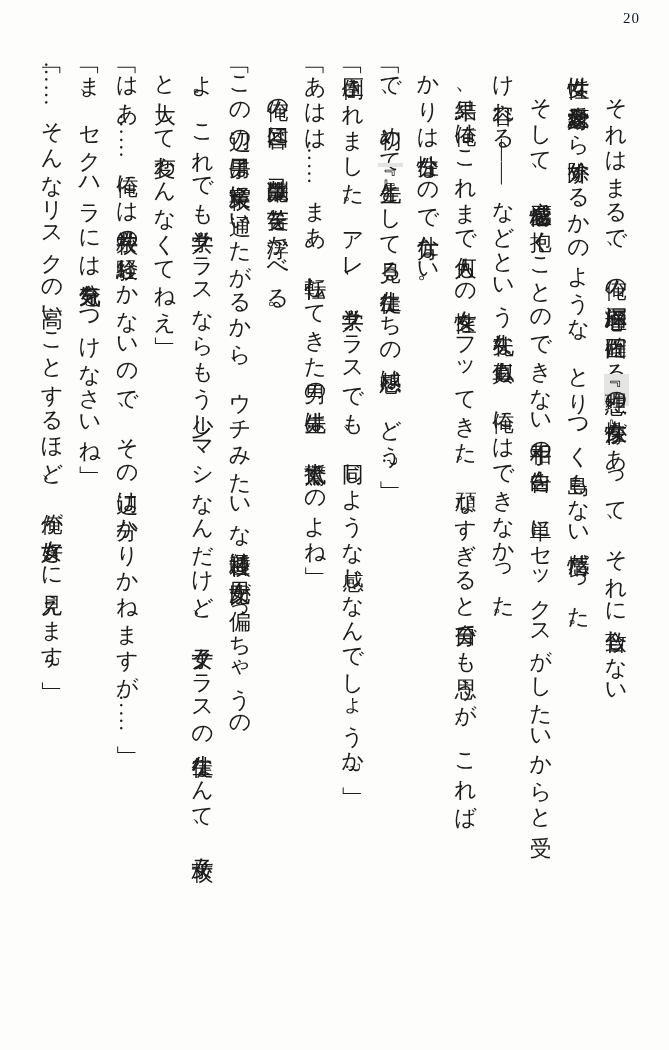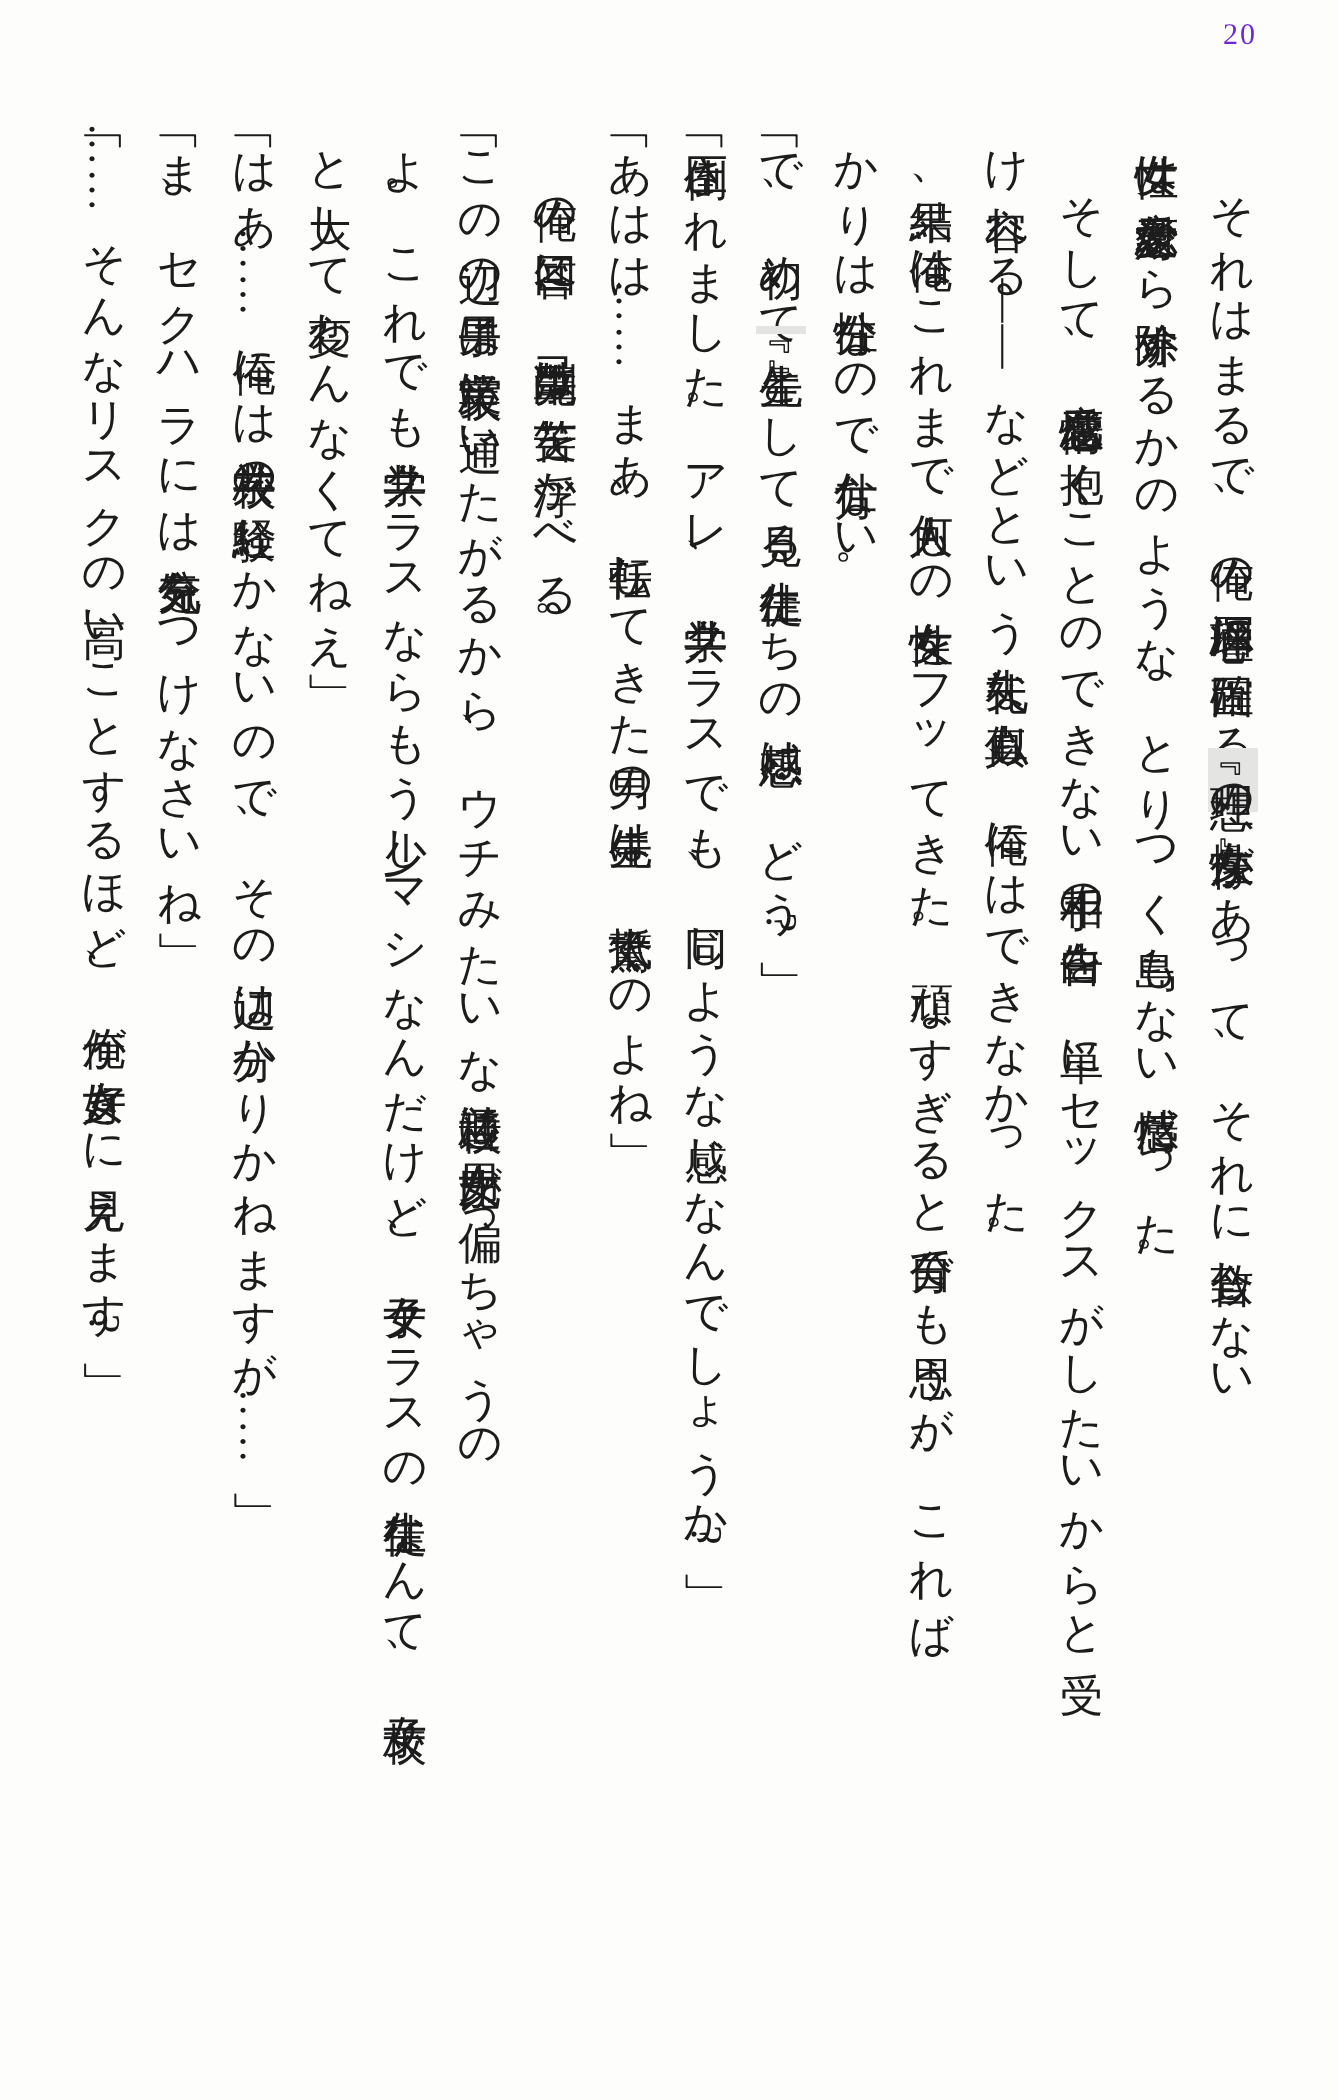--- a/index.html
+++ b/index.html
@@ -14,24 +14,24 @@
     background: #fdfdfc;
     overflow: hidden;
     font-family: "Liberation Serif", "DejaVu Serif", serif;
     color: #1c1c1c;
   }
   .page-number {
     position: absolute;
     top: 10px;
     left: 600px;
     width: 40px;
-    text-align: center;
+    text-align: right;
     font-size: 15px;
     letter-spacing: 1px;
-    color: #6d28d9;
+    color: #0f172a;
   }
   .text-block {
     position: absolute;
     top: 60px;
     right: 34px;
     height: 965px;
     writing-mode: vertical-rl;
     text-orientation: mixed;
     font-size: 22px;
     line-height: 37.6px;

